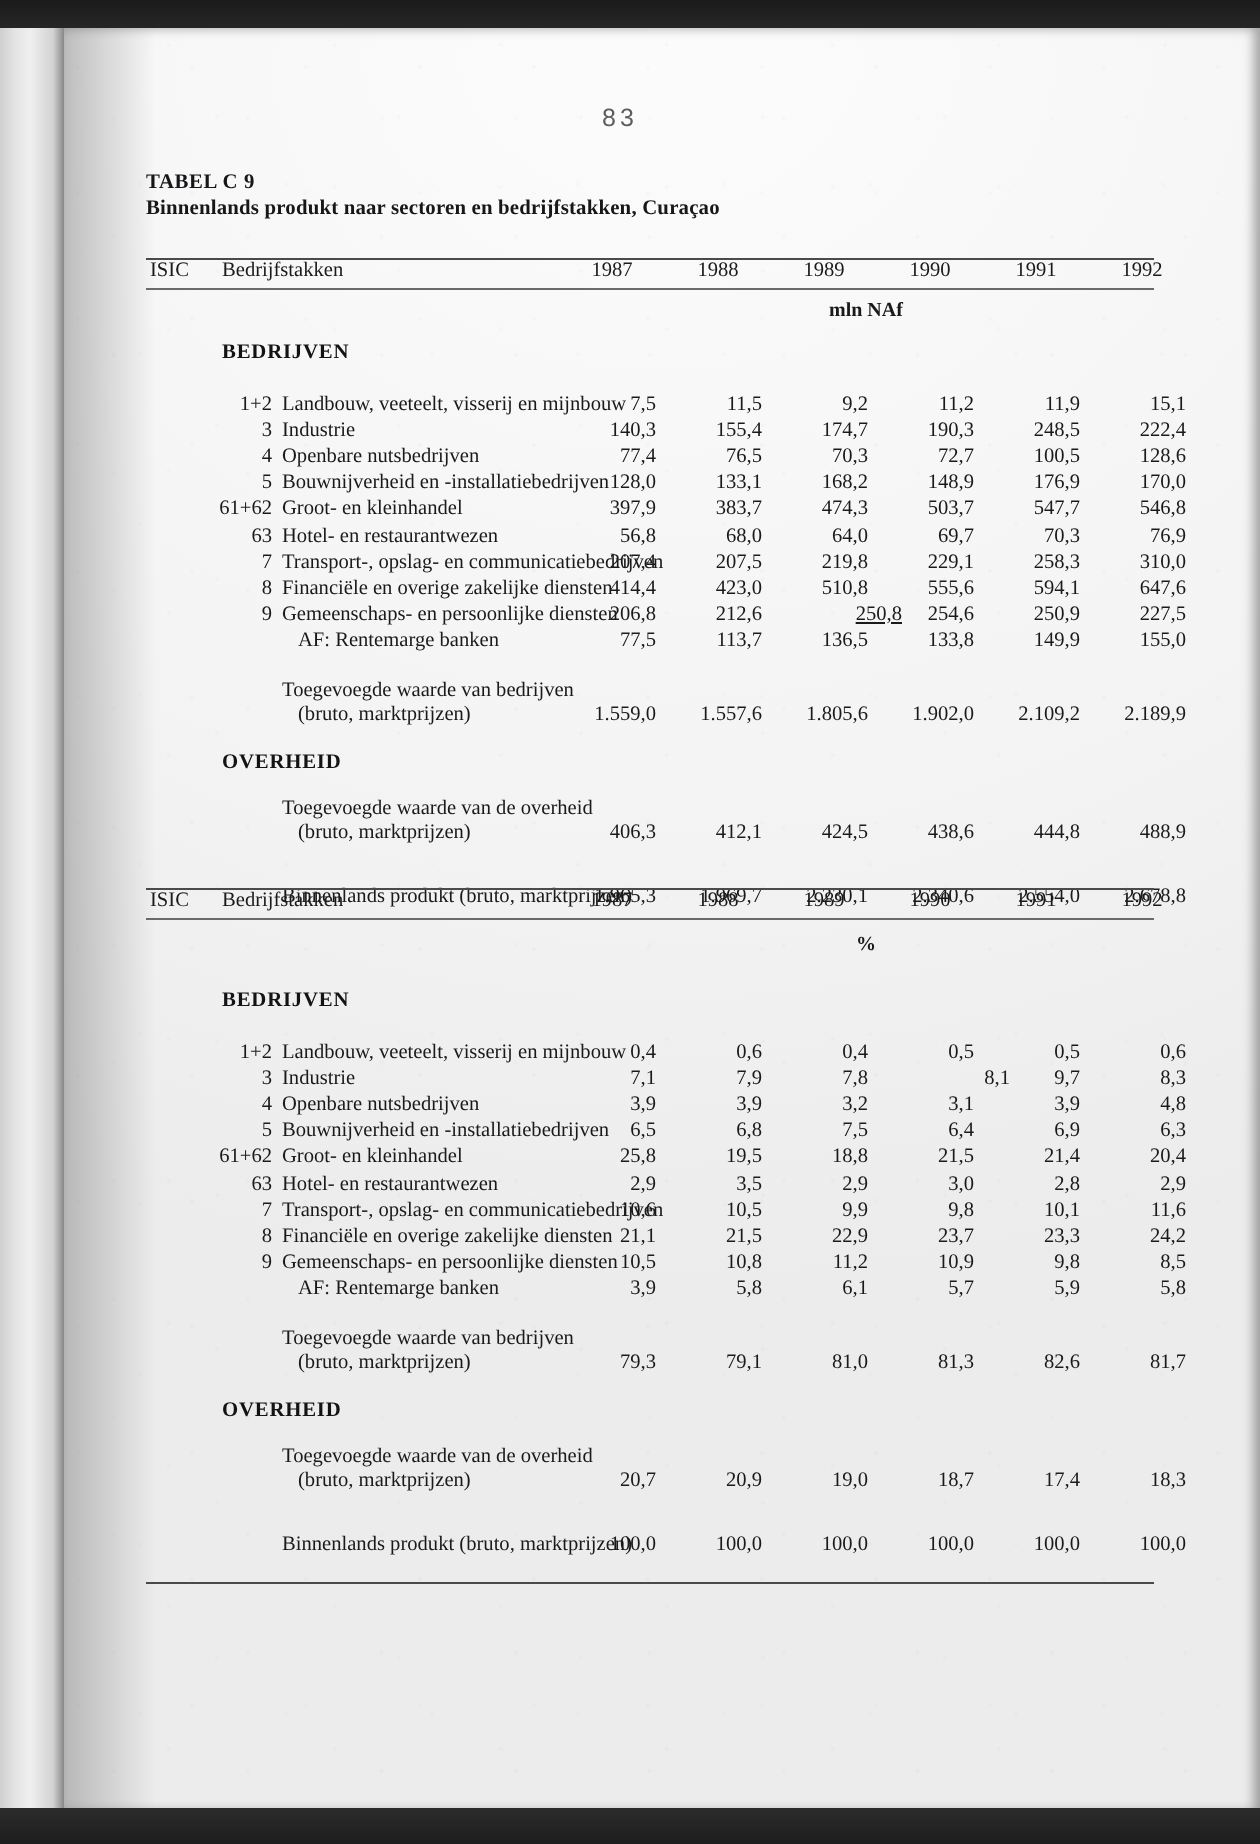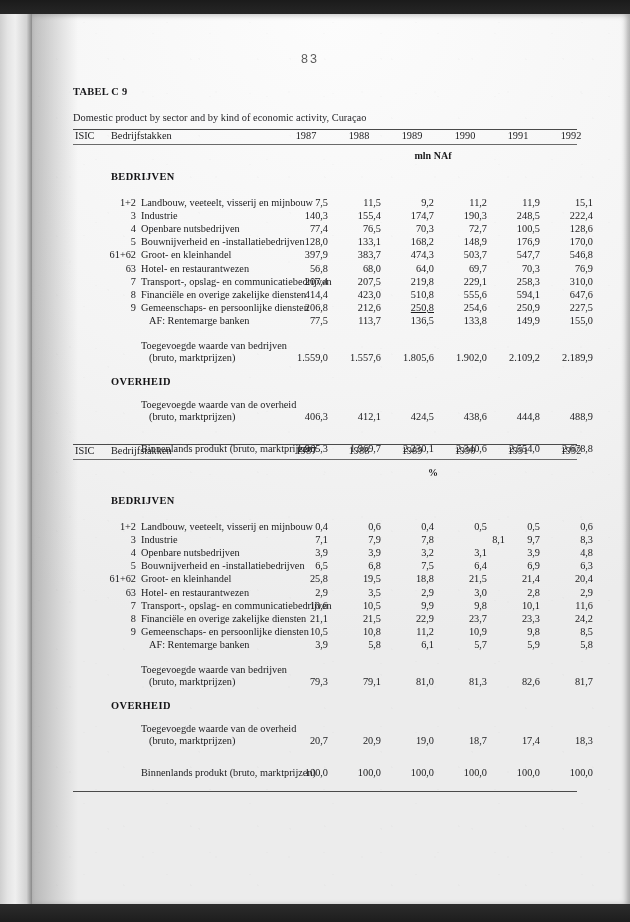--- a/index.html
+++ b/index.html
@@ -143,21 +143,21 @@
 <div id="backdrop"></div>
 <div id="gutter"></div>
 
 <div id="page">
   <div id="paper-noise"></div>
   <div id="pagefade"></div>
 
   <div class="abs" id="folio">83</div>
 
   <div class="abs tbl-label" id="t-tabel">TABEL C 9</div>
-  <div class="abs tbl-label" id="t-subtitle">Domestic product by sector and by kind of economic activity, Curaçao</div>
+  <div class="abs tbl-label" id="t-title">Binnenlands produkt naar sectoren en bedrijfstakken, Curaçao</div>
 
   <div class="table-block" id="table1">
       <div class="rule" style="top: 4px;"></div>
       <div class="rule thin" style="top: 19px;"></div>
       <div class="hdrrow">
         <div class="hdr-isic">ISIC</div>
         <div class="hdr-bedr">Bedrijfstakken</div>
         <div class="hdr-year" style="left: 211px;">1987</div>
         <div class="hdr-year" style="left: 264px;">1988</div>
         <div class="hdr-year" style="left: 317px;">1989</div>
@@ -245,21 +245,21 @@
         <div class="r-val" style="left: 317px;">510,8</div>
         <div class="r-val" style="left: 370px;">555,6</div>
         <div class="r-val" style="left: 423px;">594,1</div>
         <div class="r-val" style="left: 476px;">647,6</div>
       </div>
       <div class="row" style="top: 176.8px;">
         <div class="r-isic">9</div>
         <div class="r-label">Gemeenschaps- en persoonlijke diensten</div>
         <div class="r-val" style="left: 211px;">206,8</div>
         <div class="r-val" style="left: 264px;">212,6</div>
-        <div class="r-val" style="left: 317px; text-decoration: underline;">250,8</div>
+        <div class="r-val" style="left: 334px; text-decoration: underline;">250,8</div>
         <div class="r-val" style="left: 370px;">254,6</div>
         <div class="r-val" style="left: 423px;">250,9</div>
         <div class="r-val" style="left: 476px;">227,5</div>
       </div>
       <div class="row" style="top: 189.9px;">
         <div class="r-isic"></div>
         <div class="r-label indent">AF: Rentemarge banken</div>
         <div class="r-val" style="left: 211px;">77,5</div>
         <div class="r-val" style="left: 264px;">113,7</div>
         <div class="r-val" style="left: 317px;">136,5</div>

